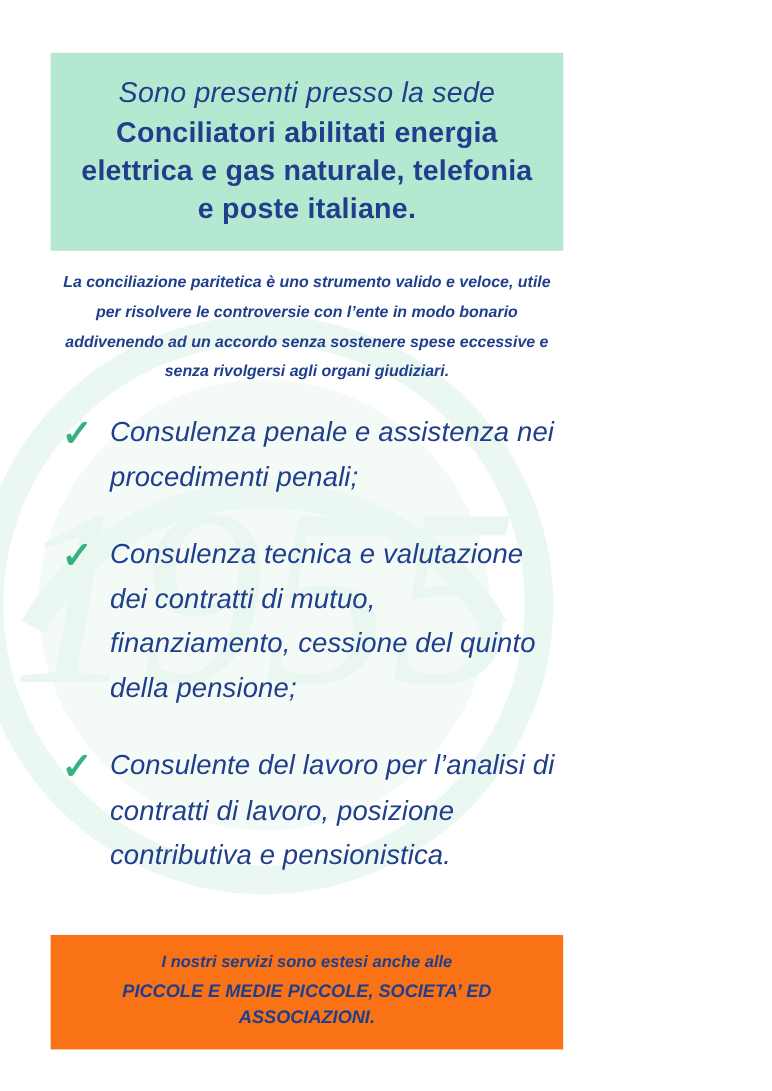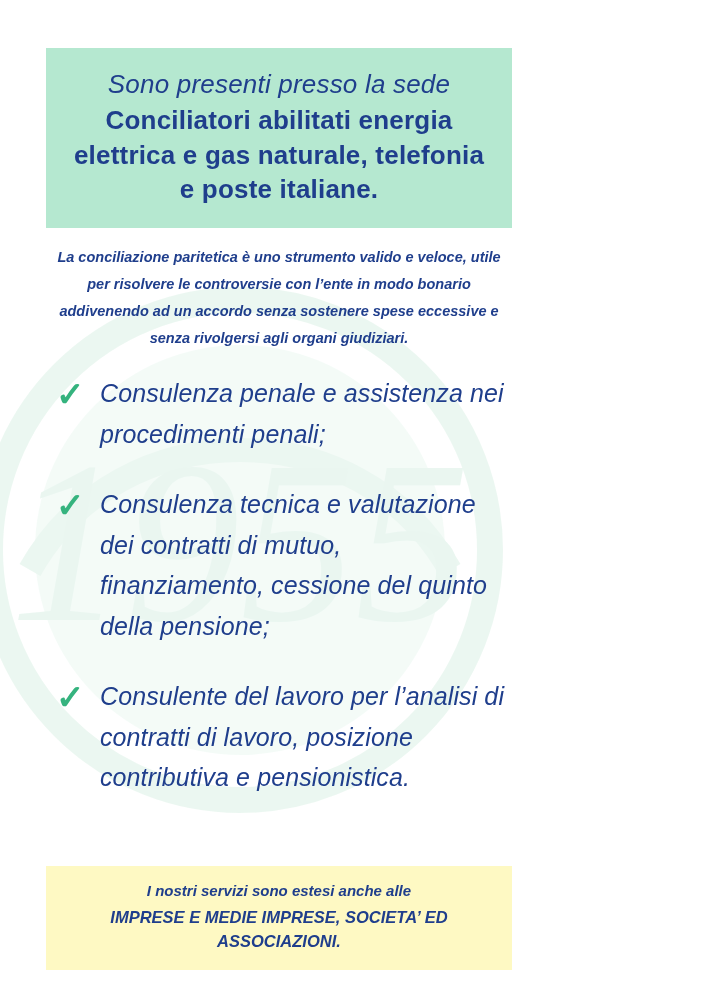--- a/index.html
+++ b/index.html
@@ -110,22 +110,22 @@
     font-style: italic;
     line-height: 1.62;
     letter-spacing: 0.1px;
   }
 
   
   .footer-band {
     position: absolute;
     left: 46px;
     right: 46px;
-    bottom: 22px;
-    background: #fef9c3;
+    bottom: 38px;
+    background: #f97316;
     text-align: center;
     padding: 14px 10px 16px 10px;
   }
   .footer-line1 {
     color: #1f3e8c;
     font-size: 15px;
     font-style: italic;
     font-weight: bold;
     line-height: 1.5;
   }
@@ -172,16 +172,16 @@
 
     <div class="list-item">
       <span class="check">✓</span>
       <span class="item-text">Consulente del lavoro per l’analisi di contratti di lavoro, posizione contributiva e pensionistica.</span>
     </div>
 
   </div>
 
   <div class="footer-band">
     <div class="footer-line1">I nostri servizi sono estesi anche alle</div>
-    <div class="footer-line2">IMPRESE E MEDIE IMPRESE, SOCIETA’ ED ASSOCIAZIONI.</div>
+    <div class="footer-line2">PICCOLE E MEDIE PICCOLE, SOCIETA’ ED ASSOCIAZIONI.</div>
   </div>
 
 </div>
 
 </body></html>

